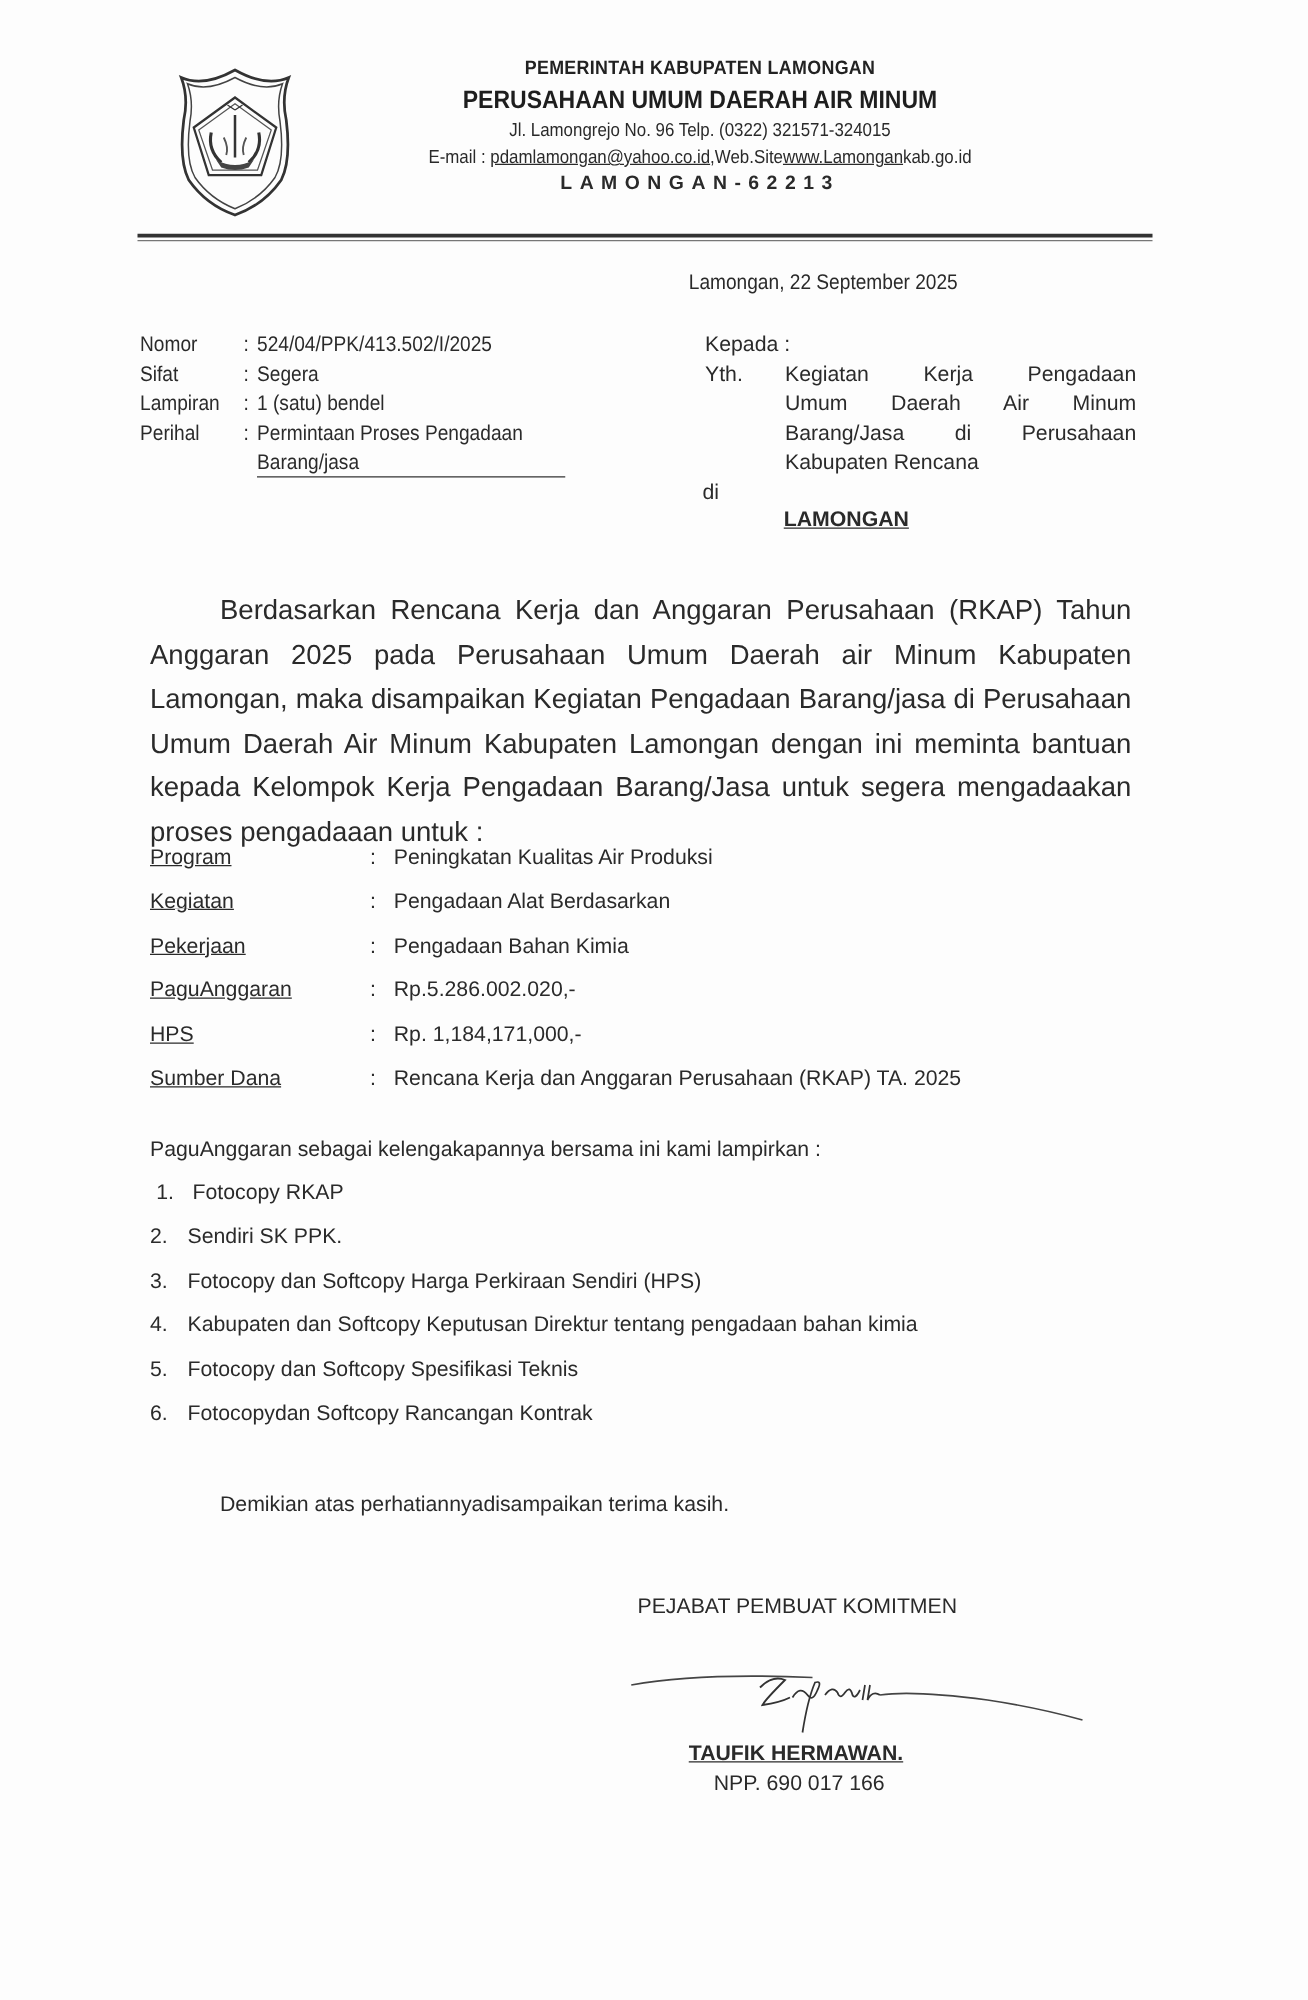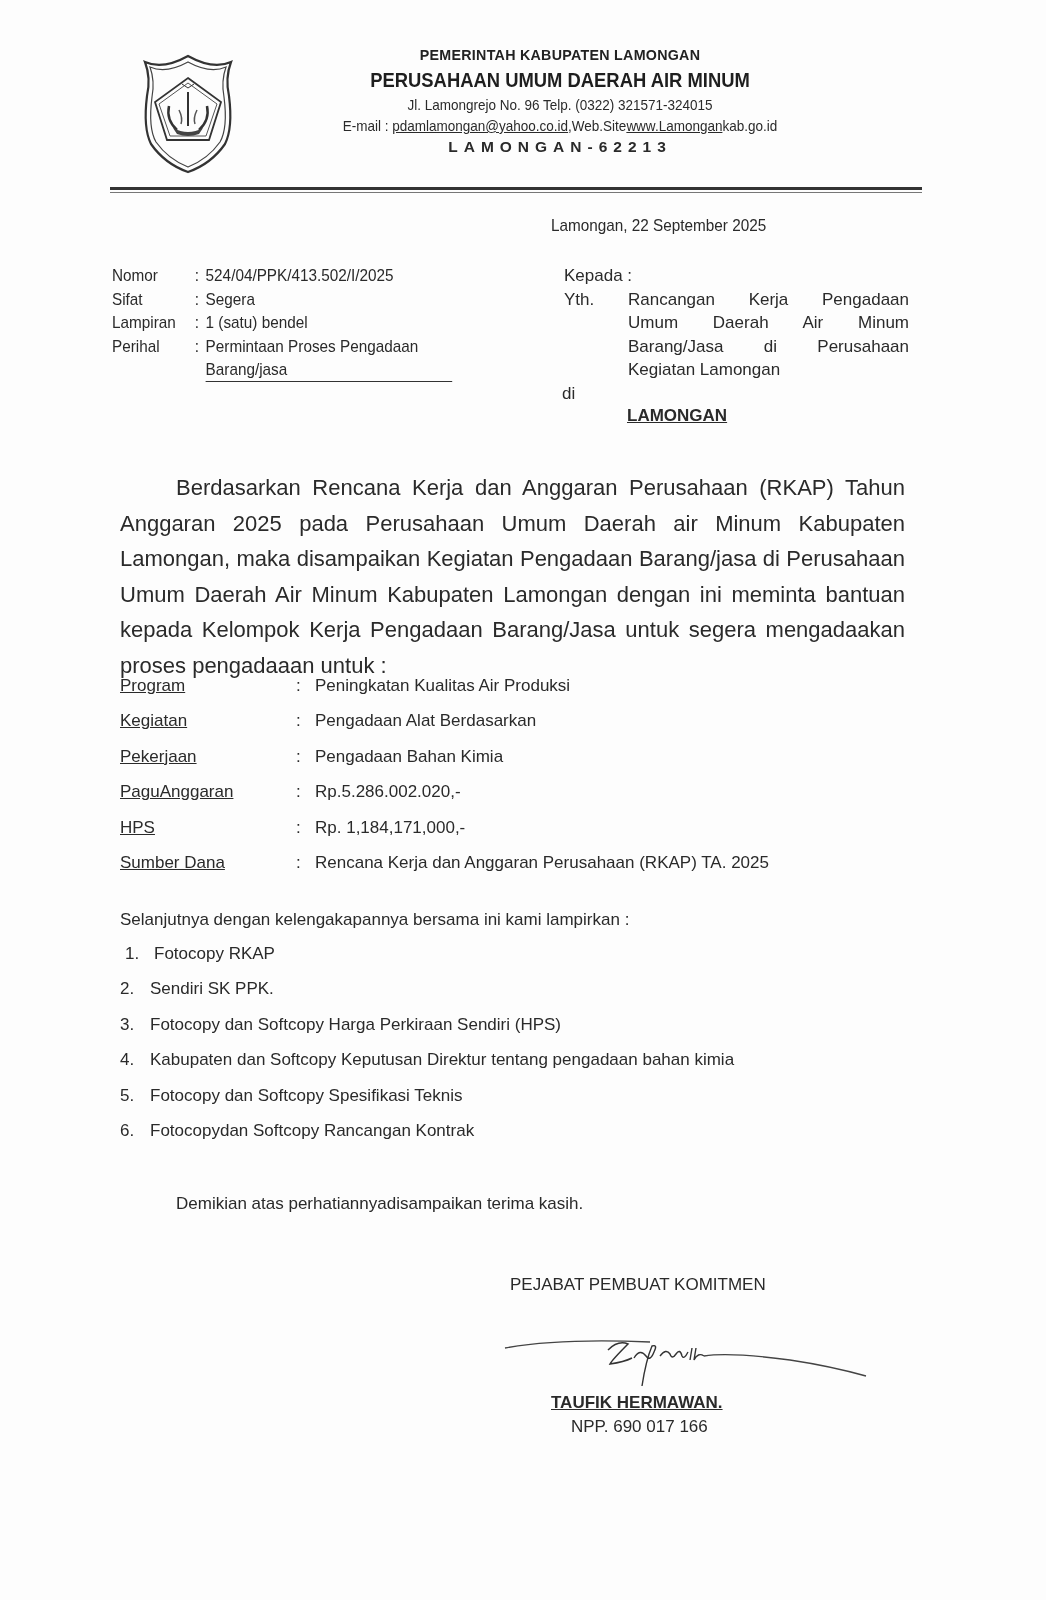--- a/index.html
+++ b/index.html
@@ -119,33 +119,33 @@
     <span class="val2">Barang/jasa</span>
   </div>
 </div>
 
 <div class="abs txt kepada">
   <div class="row">
     <span class="left">Kepada :</span>
   </div>
   <div class="row">
     <span class="yth">Yth.</span>
-    <span class="just">Rancangan Kerja Pengadaan</span>
+    <span class="just">Kegiatan Kerja Pengadaan</span>
   </div>
   <div class="row">
     <span class="yth"></span>
     <span class="just">Umum Daerah Air Minum</span>
   </div>
   <div class="row">
     <span class="yth"></span>
     <span class="just">Barang/Jasa di Perusahaan</span>
   </div>
   <div class="row">
     <span class="yth"></span>
-    <span class="left">Kegiatan Lamongan</span>
+    <span class="left">Kabupaten Rencana</span>
   </div>
 </div>
 <div class="abs txt di">di</div>
 <div class="abs txt lamongan">LAMONGAN</div>
 
 <div class="abs txt body-para">
   <p>Berdasarkan Rencana Kerja dan Anggaran Perusahaan (RKAP) Tahun Anggaran 2025 pada Perusahaan Umum Daerah air Minum Kabupaten Lamongan, maka disampaikan Kegiatan Pengadaan Barang/jasa di Perusahaan Umum Daerah Air Minum Kabupaten Lamongan dengan ini meminta bantuan kepada Kelompok Kerja Pengadaan Barang/Jasa untuk segera mengadaakan proses pengadaaan untuk :</p>
 </div>
 
 <div class="abs txt details">
@@ -174,21 +174,21 @@
     <span class="sep">:</span>
     <span>Rp. 1,184,171,000,-</span>
   </div>
   <div class="row">
     <span class="lbl">Sumber Dana</span>
     <span class="sep">:</span>
     <span>Rencana Kerja dan Anggaran Perusahaan (RKAP) TA. 2025</span>
   </div>
 </div>
 
-<div class="abs txt lamp">Selanjutnya dengan kelengakapannya bersama ini kami lampirkan :</div>
+<div class="abs txt lamp">PaguAnggaran sebagai kelengakapannya bersama ini kami lampirkan :</div>
 <div class="abs txt list">
   <div class="row">
     <span class="num" style="padding-left:5px;width:29px">1.</span>
     <span>Fotocopy RKAP</span>
   </div>
   <div class="row">
     <span class="num">2.</span>
     <span>Sendiri SK PPK.</span>
   </div>
   <div class="row">

